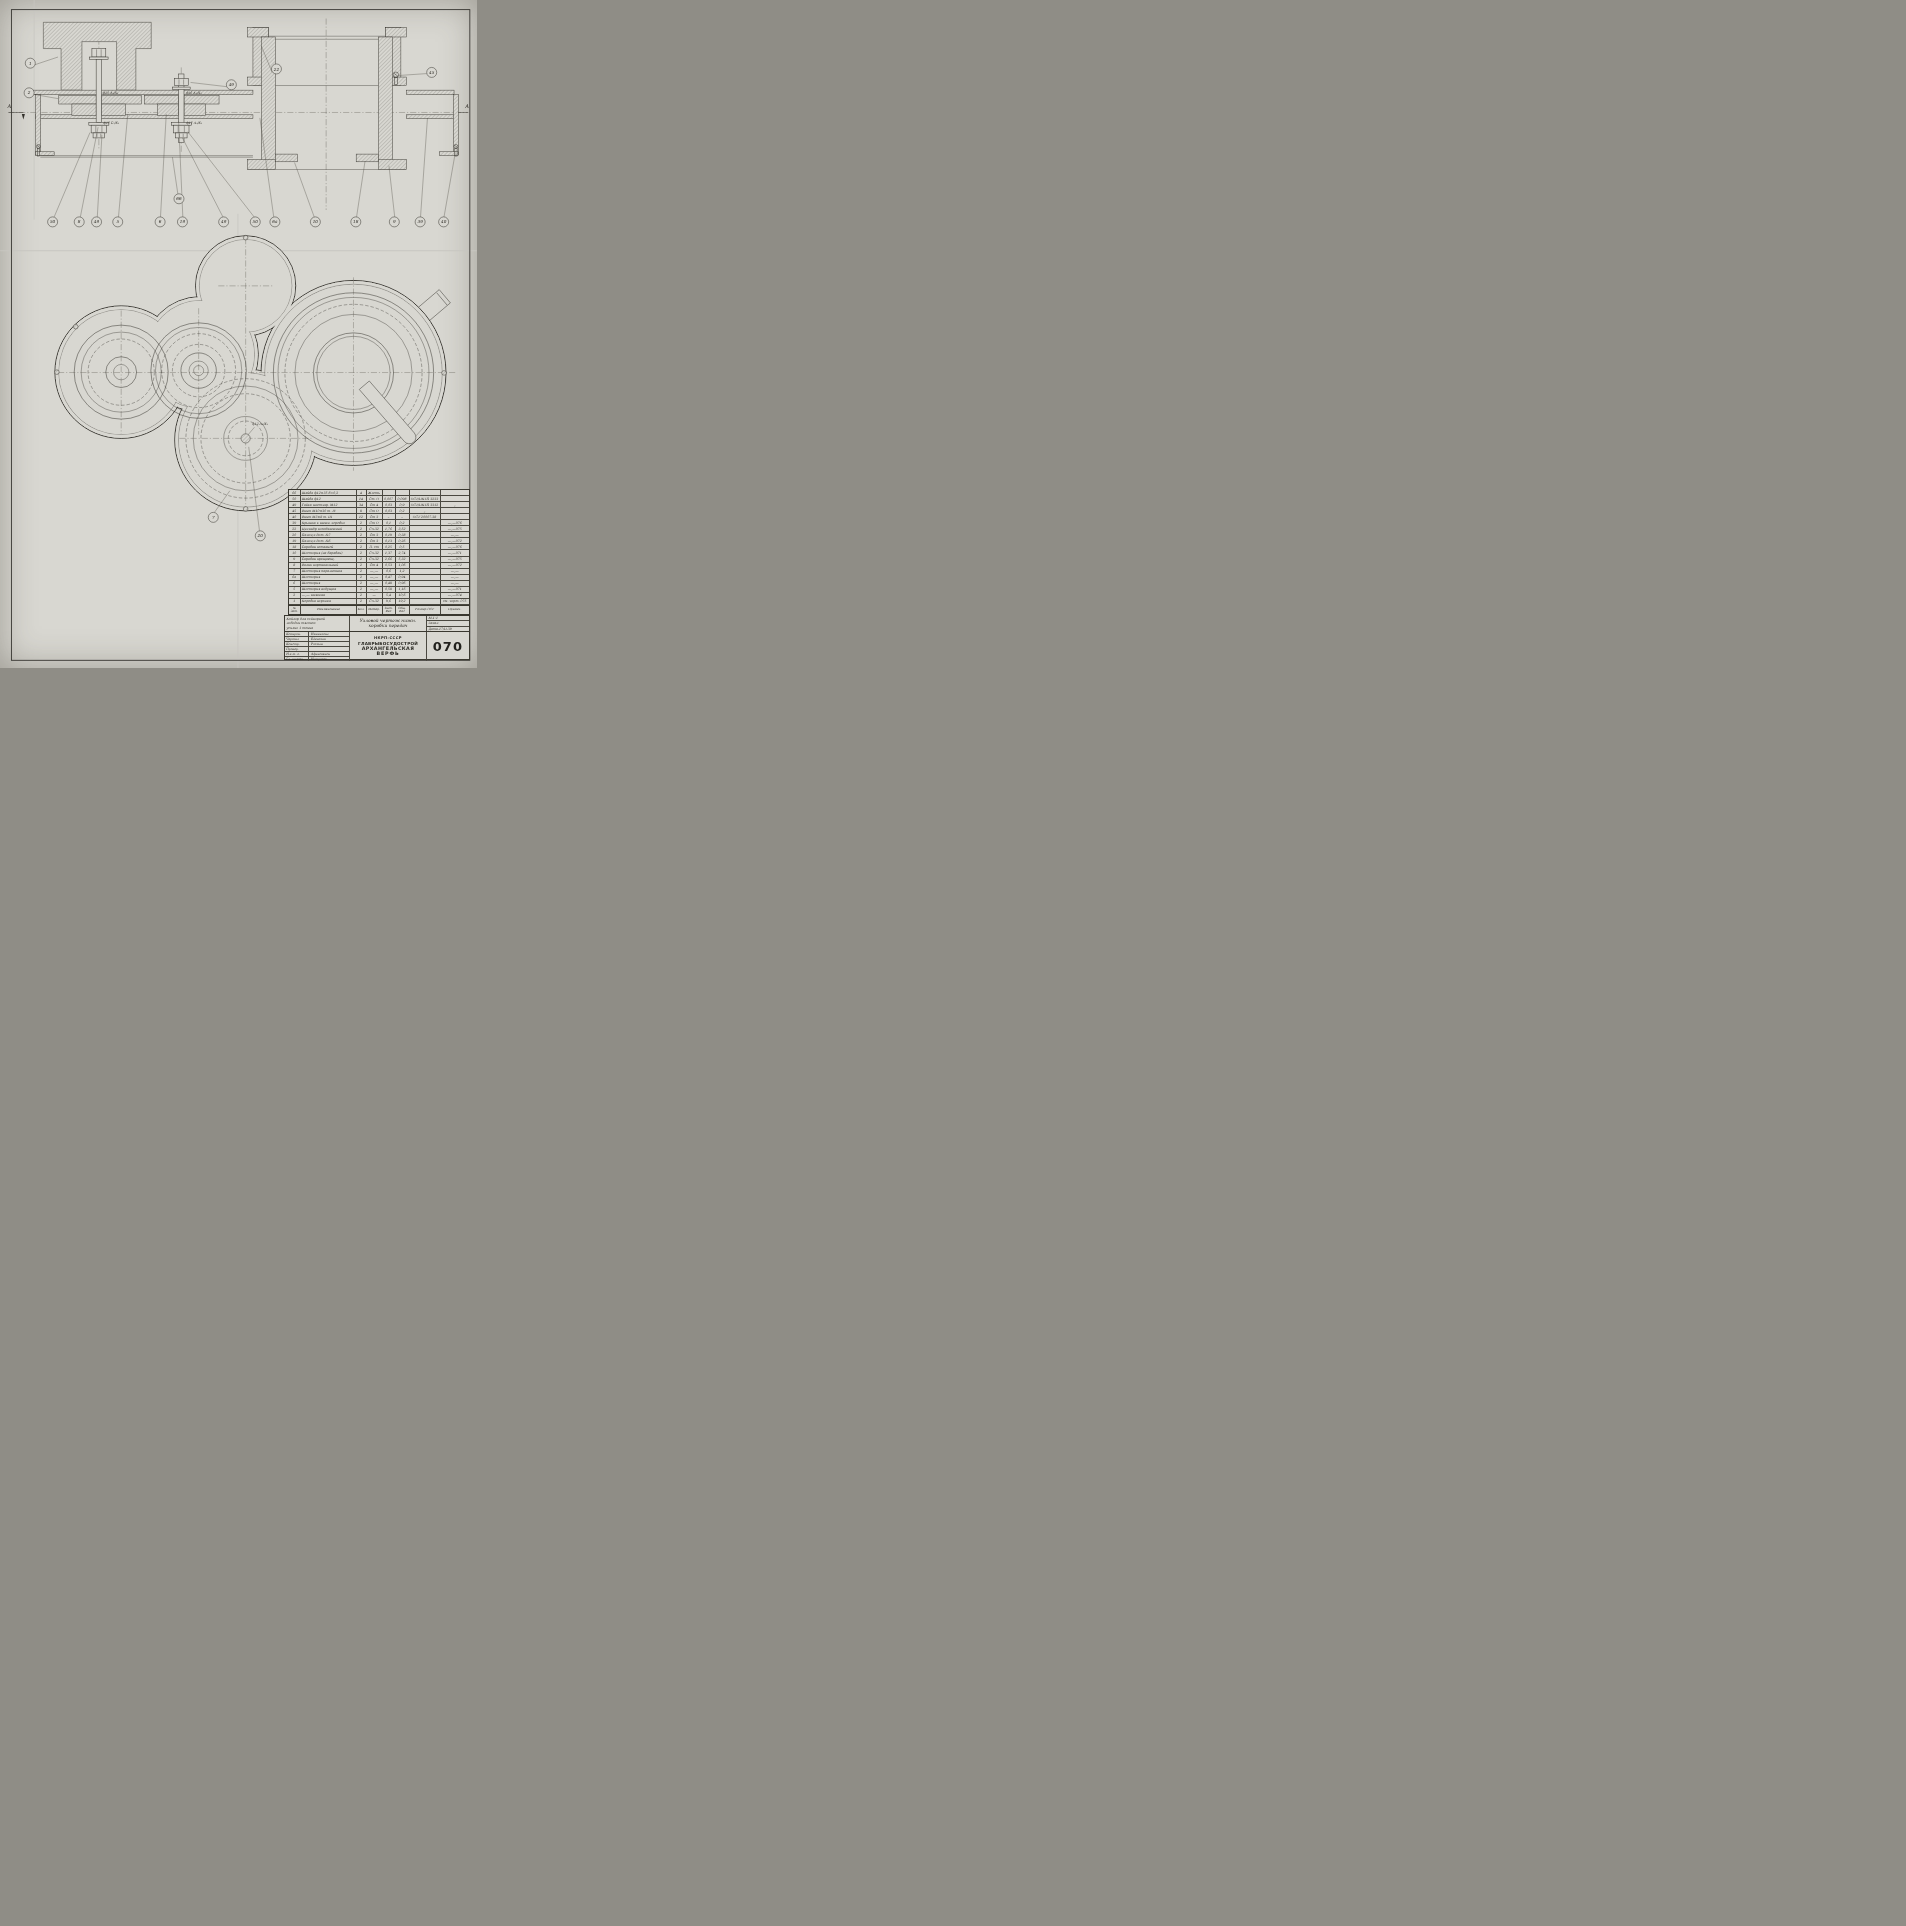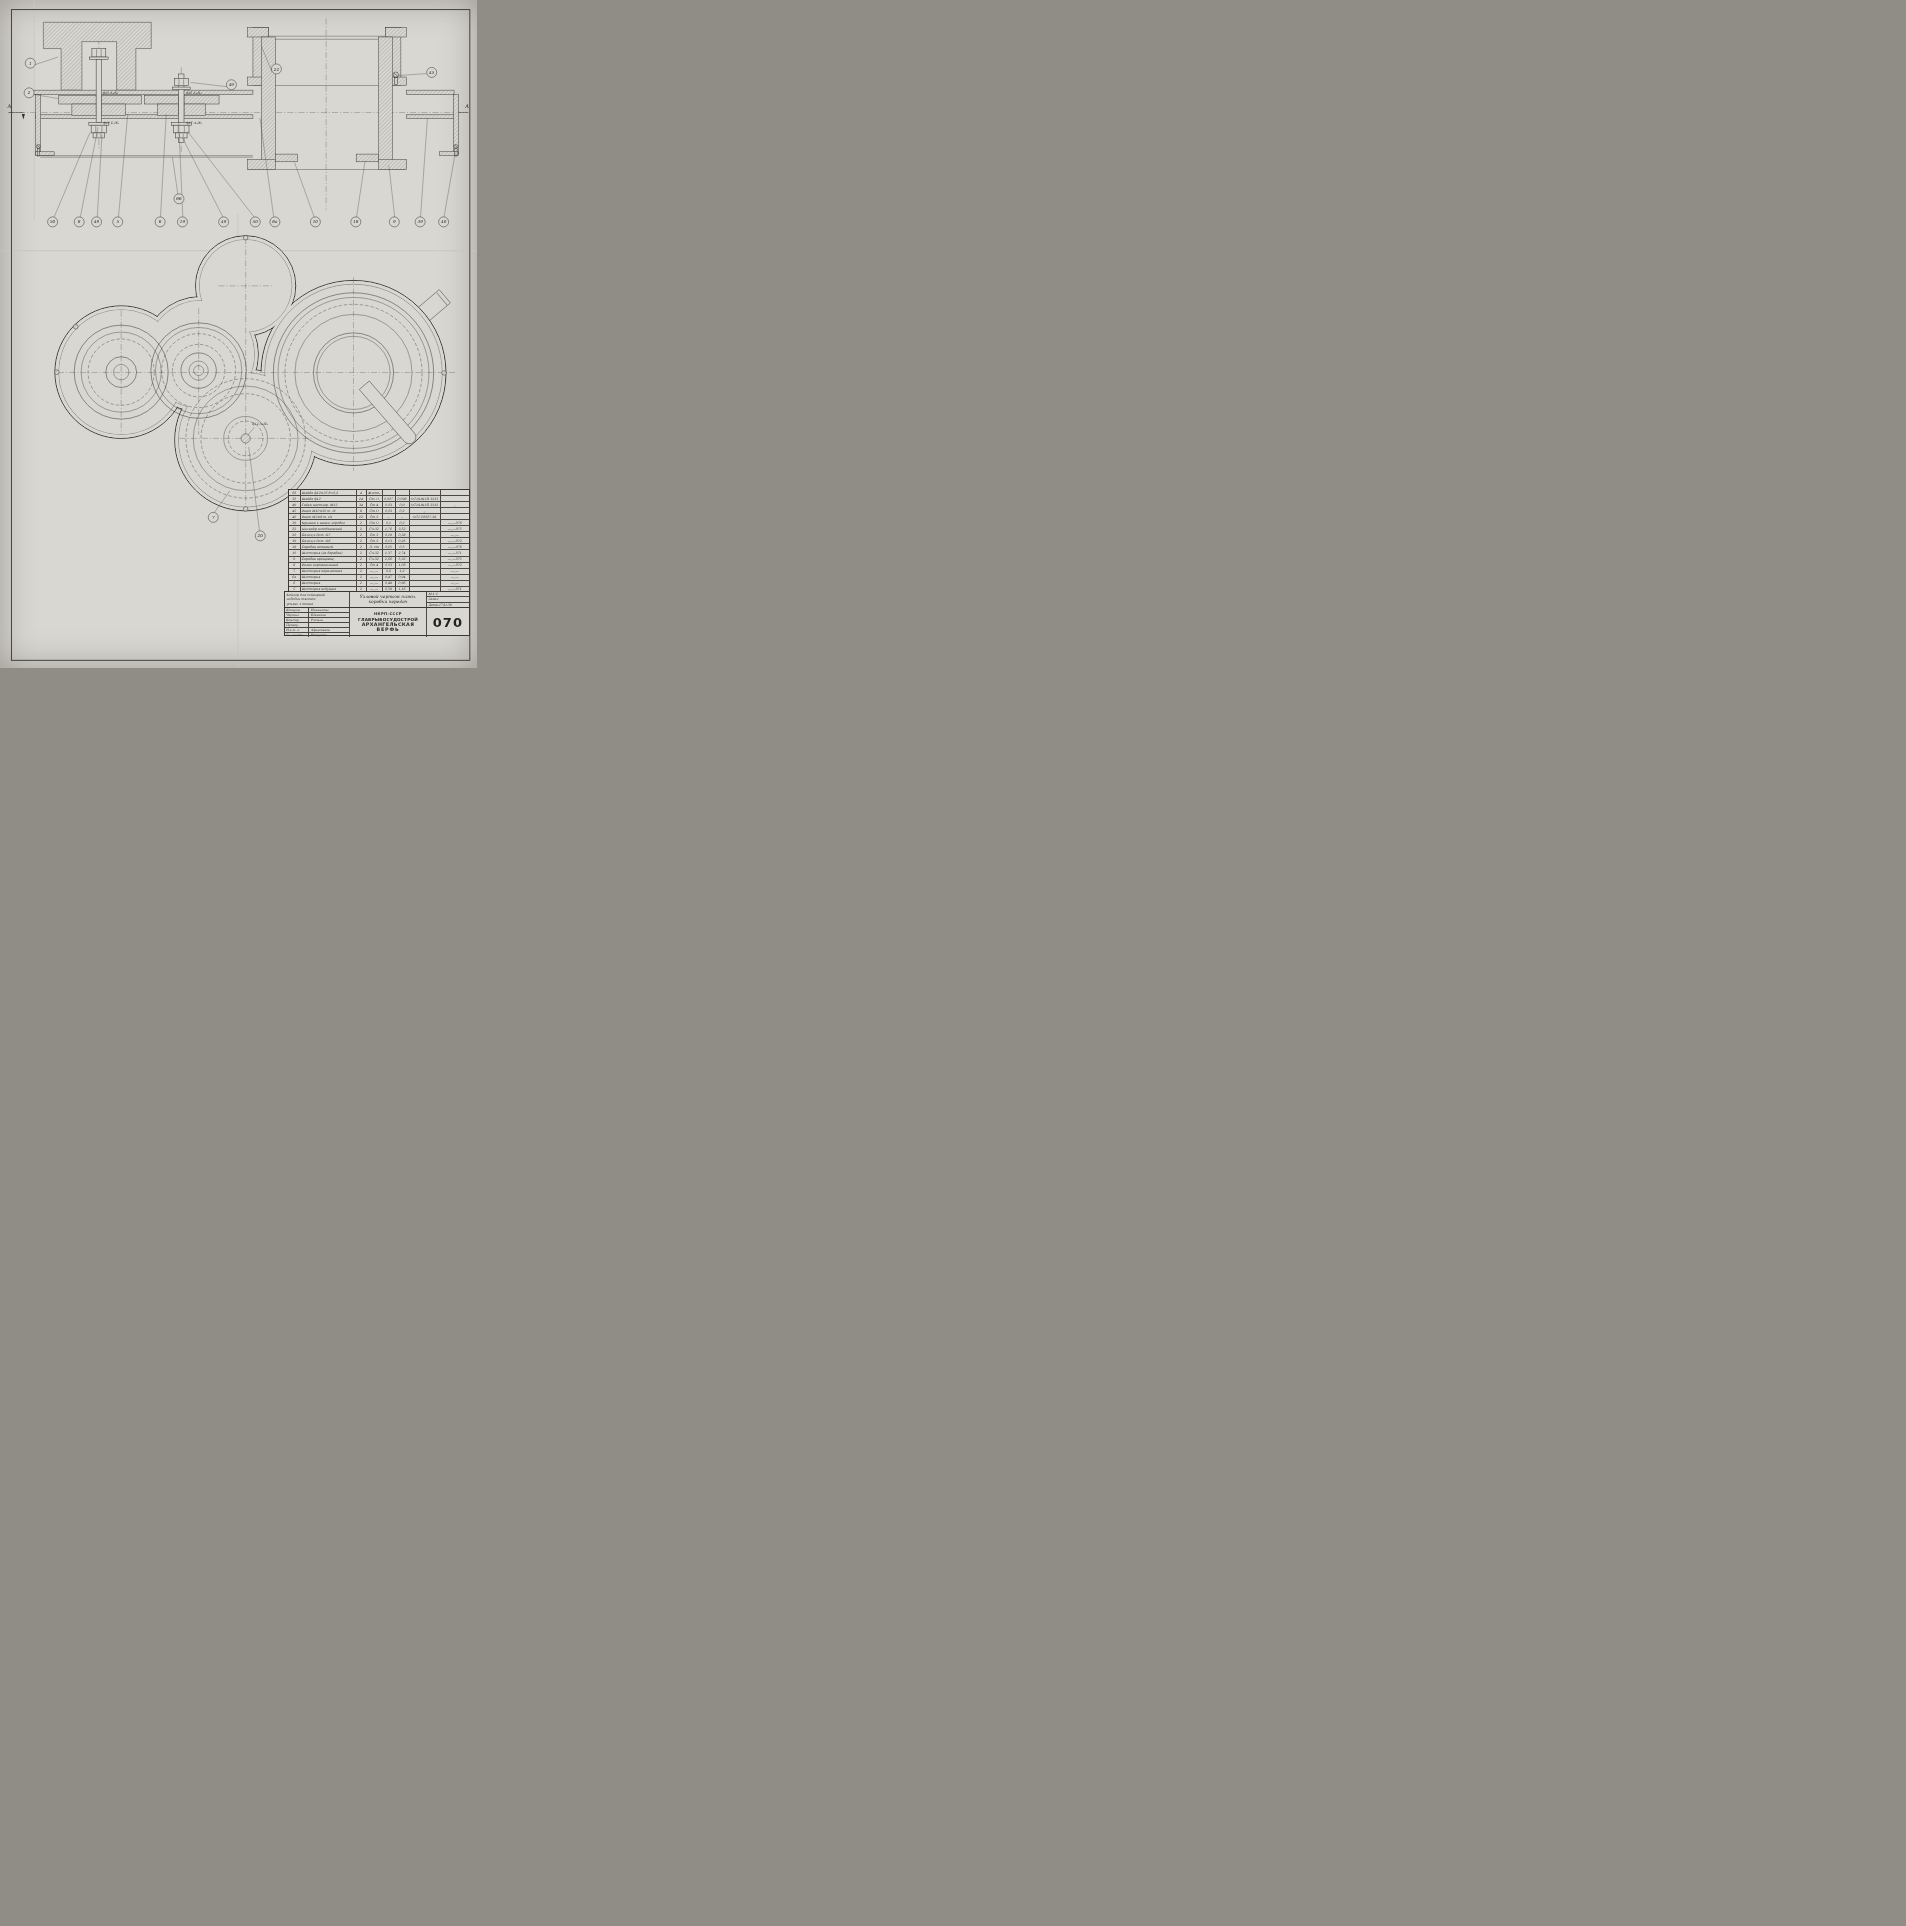--- a/index.html
+++ b/index.html
@@ -30,21 +30,21 @@
   .tbody{flex:1;display:flex;flex-direction:column}
   .trow{display:flex;flex:1;border-bottom:0.4px solid #4a4840}
   .thead{height:9.2px;flex:none;border-bottom:none;border-top:0.5px solid #3a3830}
   .c{border-right:0.4px solid #4a4840;display:flex;align-items:center;justify-content:center;
      font-size:3.2px;overflow:hidden;white-space:nowrap}
   .c:last-child{border-right:none}
   .c0{width:11.6px}.c1{width:56px;justify-content:flex-start;padding-left:1.2px}
   .c2{width:10px}.c3{width:16px}.c4{width:13px}.c5{width:14px}.c6{width:31px}.c7{flex:1}
   .thead .c{font-size:2.9px;white-space:normal;line-height:1.05;text-align:center}
   
-  .title-block{position:absolute;left:284px;top:591px;width:186px;height:45px;background:#d8d7d1;
+  .title-block{position:absolute;left:284px;top:615px;width:186px;height:45px;background:#d8d7d1;
     border:0.7px solid #3a3830;display:flex;flex-direction:column;font-family:"DejaVu Serif",serif;
     font-style:italic;color:#2f2d27}
   .tb-row1{display:flex;height:17px;border-bottom:0.5px solid #3a3830}
   .tb-project{width:65px;border-right:0.5px solid #4a4840;padding:1.2px 1.5px;font-size:3.2px;line-height:1.3}
   .tb-title{width:77px;border-right:0.5px solid #4a4840;display:flex;flex-direction:column;
     align-items:center;justify-content:center;font-size:4.4px;line-height:1.2}
   .tb-meta{flex:1;display:flex;flex-direction:column;font-size:3.2px}
   .tb-meta>div{flex:1;display:flex;align-items:center;padding-left:1.5px;border-bottom:0.4px solid #4a4840}
   .tb-meta>div:last-child{border-bottom:none}
   .tb-row2{display:flex;flex:1}

